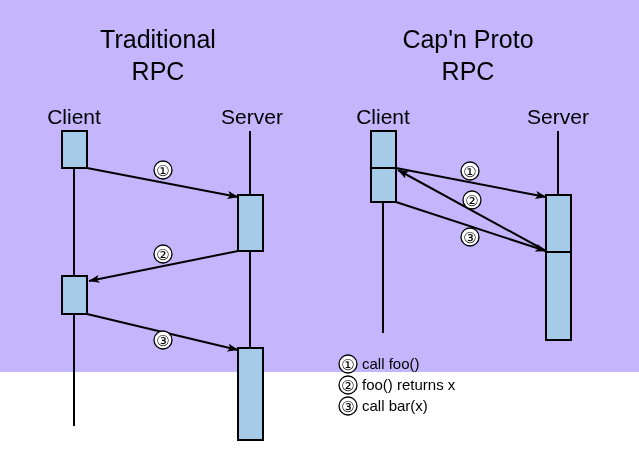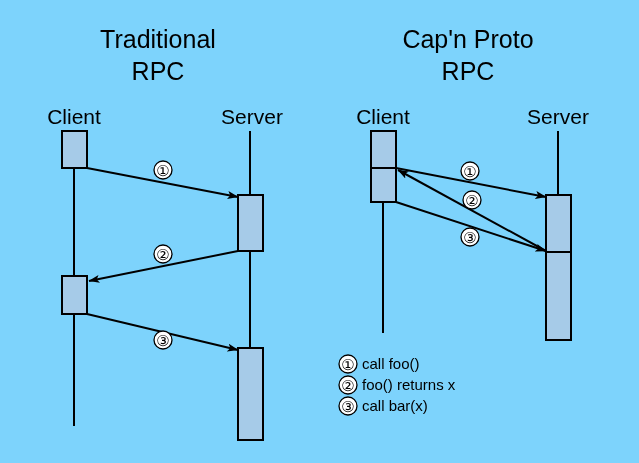--- a/index.html
+++ b/index.html
@@ -10,22 +10,22 @@
   body {
     width: 639px;
     height: 463px;
     overflow: hidden;
     font-family: "Liberation Sans", sans-serif;
     color: #000000;
   }
   #stage {
     position: relative;
     width: 639px;
-    height: 463px;
-    background: #7dd3fc;
+    height: 372px;
+    background: #c4b5fd;
   }
   #diagram {
     position: absolute;
     left: 0;
     top: 0;
   }
   .title-text {
     font-family: "Liberation Sans", sans-serif;
     font-size: 25px;
     fill: #000000;

